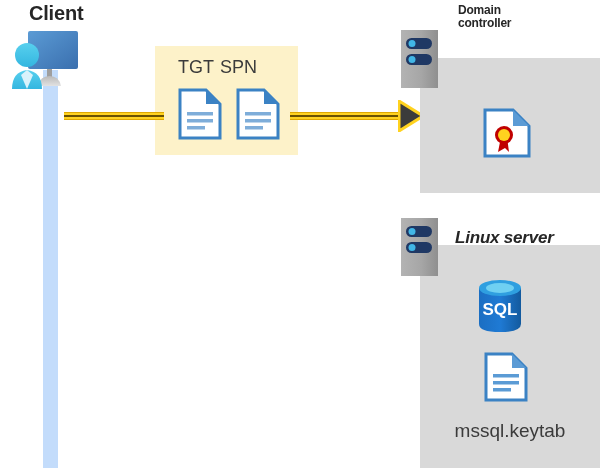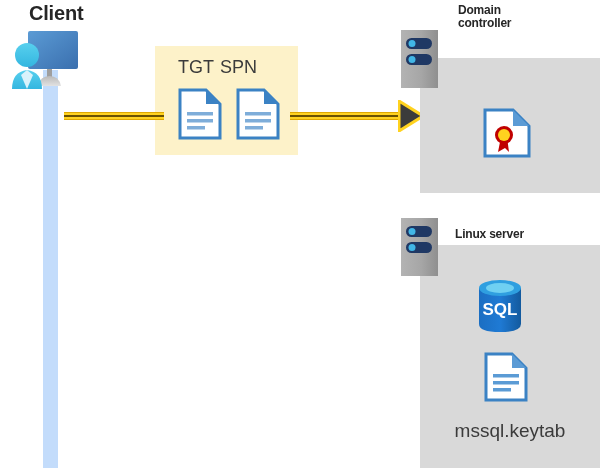--- a/index.html
+++ b/index.html
@@ -112,21 +112,21 @@
   
   .server-rack {
     position: absolute;
     width: 37px;
     height: 58px;
   }
   #dc-server    { left: 401px; top: 30px; }
   #linux-server { left: 401px; top: 218px; }
 
   #dc-title    { left: 458px; top: 4px;   font-size: 12px; }
-  #linux-title { left: 455px; top: 228px; font-size: 12px; }
+  #linux-title { left: 455px; top: 228px; font-size: 17px; font-style: italic; }
 
   
   #cert-icon   { left: 483px; top: 108px; width: 48px; height: 50px; }
   #sql-icon    { left: 475px; top: 279px; width: 50px; height: 54px; }
   #keytab-icon { left: 484px; top: 352px; width: 44px; height: 50px; }
 
   #keytab-label {
     position: absolute;
     left: 420px;
     top: 420px;

